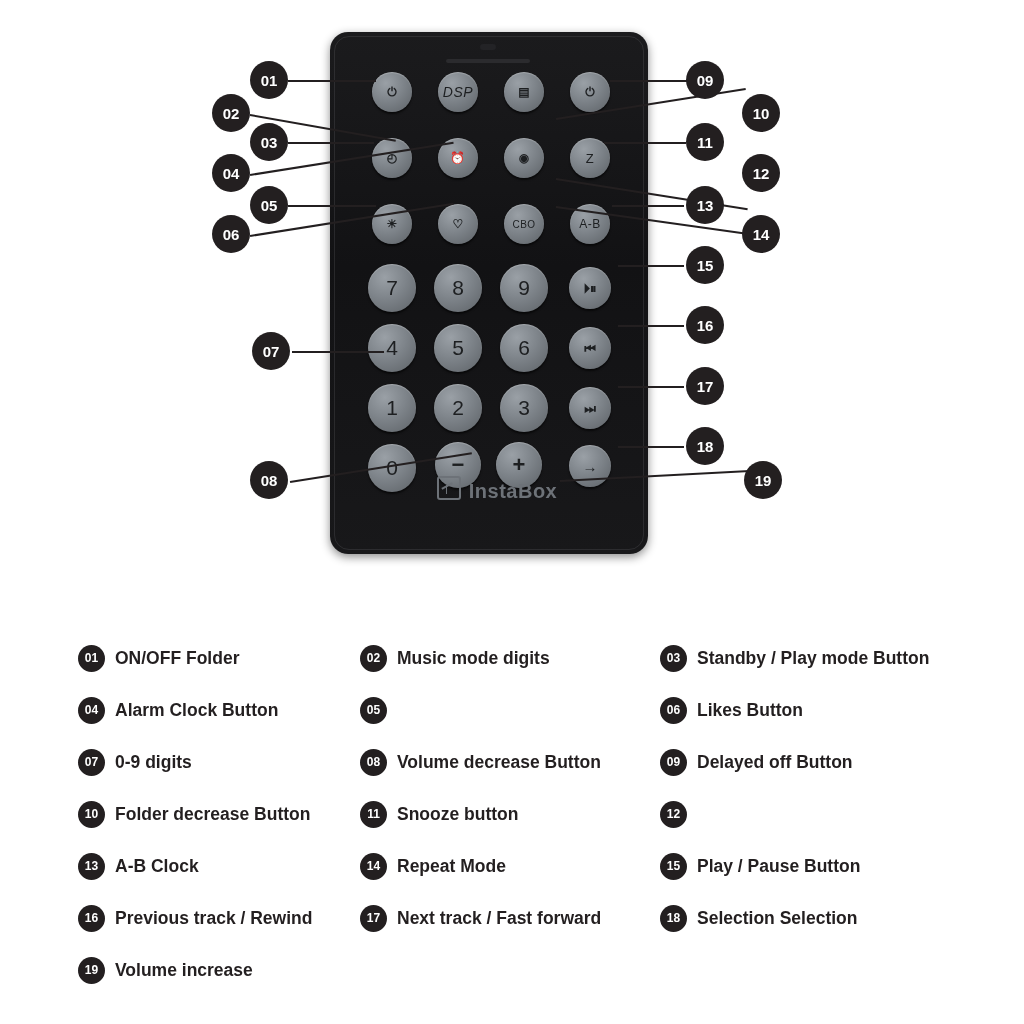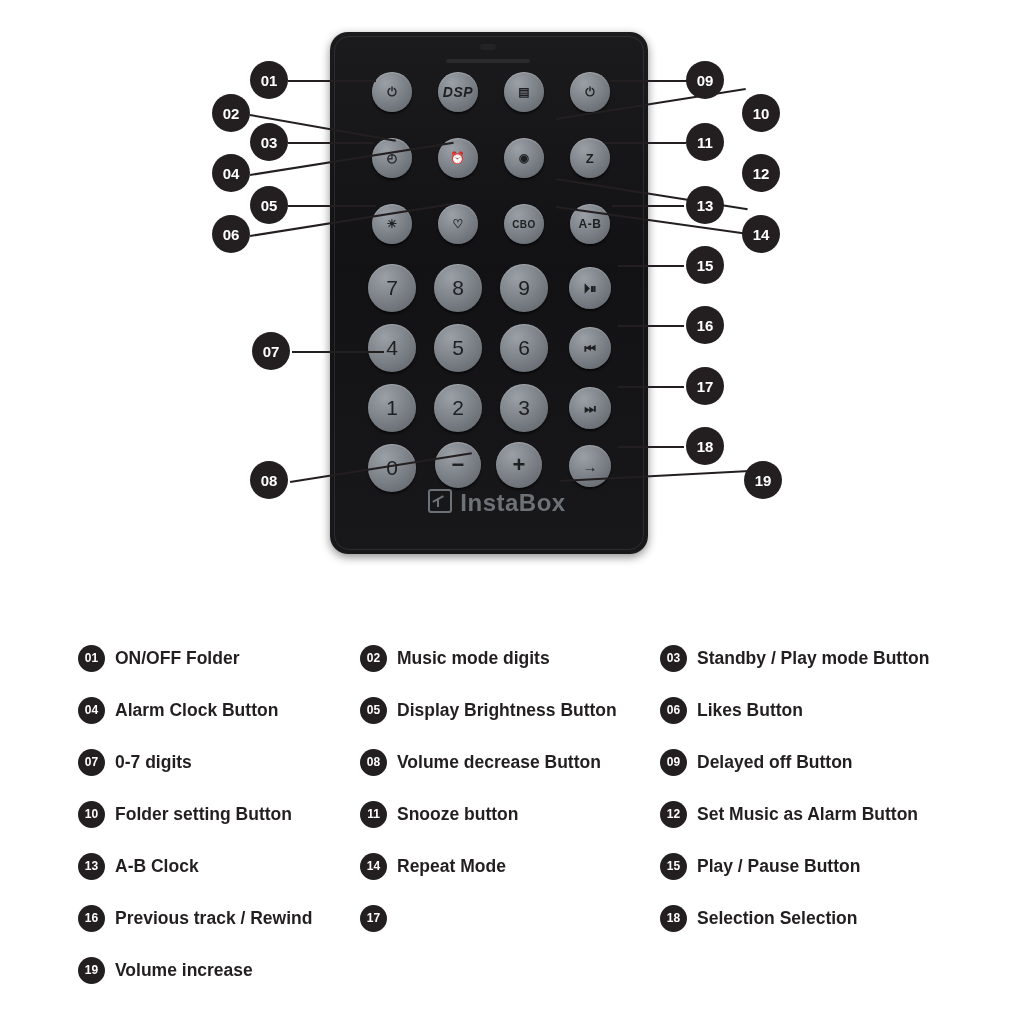--- a/index.html
+++ b/index.html
@@ -72,31 +72,31 @@
     font-size: 15px;
     font-weight: bold;
     user-select: none;
   }
   .btn.small { width: 40px; height: 40px; font-size: 12px;}
   .btn.num   { width: 48px; height: 48px; font-size: 21px; font-weight: normal;}
   .btn.ctrl  { width: 42px; height: 42px; font-size: 14px;}
   .btn.vol   { width: 46px; height: 46px; font-size: 22px;}
 
   .btn .glyph { line-height: 1; }
-  .btn .txt   { font-size: 13px; letter-spacing: 0.5px; font-weight: bold; }
+  .btn .txt   { font-size: 13px; letter-spacing: 0.5px; font-weight: normal; }
   .btn .txt.dsp { font-size: 14px; font-style: italic; }
   .btn .txt.ab  { font-size: 12px; }
 
   .brand {
     position: absolute;
     left: 0; right: 0;
-    top: 455px;
+    top: 442px;
     text-align: center;
     color: #6d7278;
-    font-size: 24px;
+    font-size: 20px;
     font-weight: bold;
     letter-spacing: 0.5px;
     margin-left: 16px;
   }
   .brand .cube {
     display:inline-block;
     width:20px;height:20px;
     border:2px solid #6d7278;
     border-radius:3px;
     margin-right:8px;
@@ -369,51 +369,49 @@
     <span class="legend-badge">03</span>
     <span class="legend-label">Standby / Play mode Button</span>
   </div>
 
   <div class="legend-item">
     <span class="legend-badge">04</span>
     <span class="legend-label">Alarm Clock Button</span>
   </div>
   <div class="legend-item">
     <span class="legend-badge">05</span>
-    <span class="legend-label">Display Brightness Button</span>
   </div>
   <div class="legend-item">
     <span class="legend-badge">06</span>
     <span class="legend-label">Likes Button</span>
   </div>
 
   <div class="legend-item">
     <span class="legend-badge">07</span>
-    <span class="legend-label">0-7 digits</span>
+    <span class="legend-label">0-9 digits</span>
   </div>
   <div class="legend-item">
     <span class="legend-badge">08</span>
     <span class="legend-label">Volume decrease Button</span>
   </div>
   <div class="legend-item">
     <span class="legend-badge">09</span>
     <span class="legend-label">Delayed off Button</span>
   </div>
 
   <div class="legend-item">
     <span class="legend-badge">10</span>
-    <span class="legend-label">Folder setting Button</span>
+    <span class="legend-label">Folder decrease Button</span>
   </div>
   <div class="legend-item">
     <span class="legend-badge">11</span>
     <span class="legend-label">Snooze button</span>
   </div>
   <div class="legend-item">
     <span class="legend-badge">12</span>
-    <span class="legend-label">Set Music as Alarm Button</span>
   </div>
 
   <div class="legend-item">
     <span class="legend-badge">13</span>
     <span class="legend-label">A-B Clock</span>
   </div>
   <div class="legend-item">
     <span class="legend-badge">14</span>
     <span class="legend-label">Repeat Mode</span>
   </div>
@@ -421,20 +419,21 @@
     <span class="legend-badge">15</span>
     <span class="legend-label">Play / Pause Button</span>
   </div>
 
   <div class="legend-item">
     <span class="legend-badge">16</span>
     <span class="legend-label">Previous track / Rewind</span>
   </div>
   <div class="legend-item">
     <span class="legend-badge">17</span>
+    <span class="legend-label">Next track / Fast forward</span>
   </div>
   <div class="legend-item">
     <span class="legend-badge">18</span>
     <span class="legend-label">Selection Selection</span>
   </div>
 
   <div class="legend-item">
     <span class="legend-badge">19</span>
     <span class="legend-label">Volume increase</span>
   </div>

